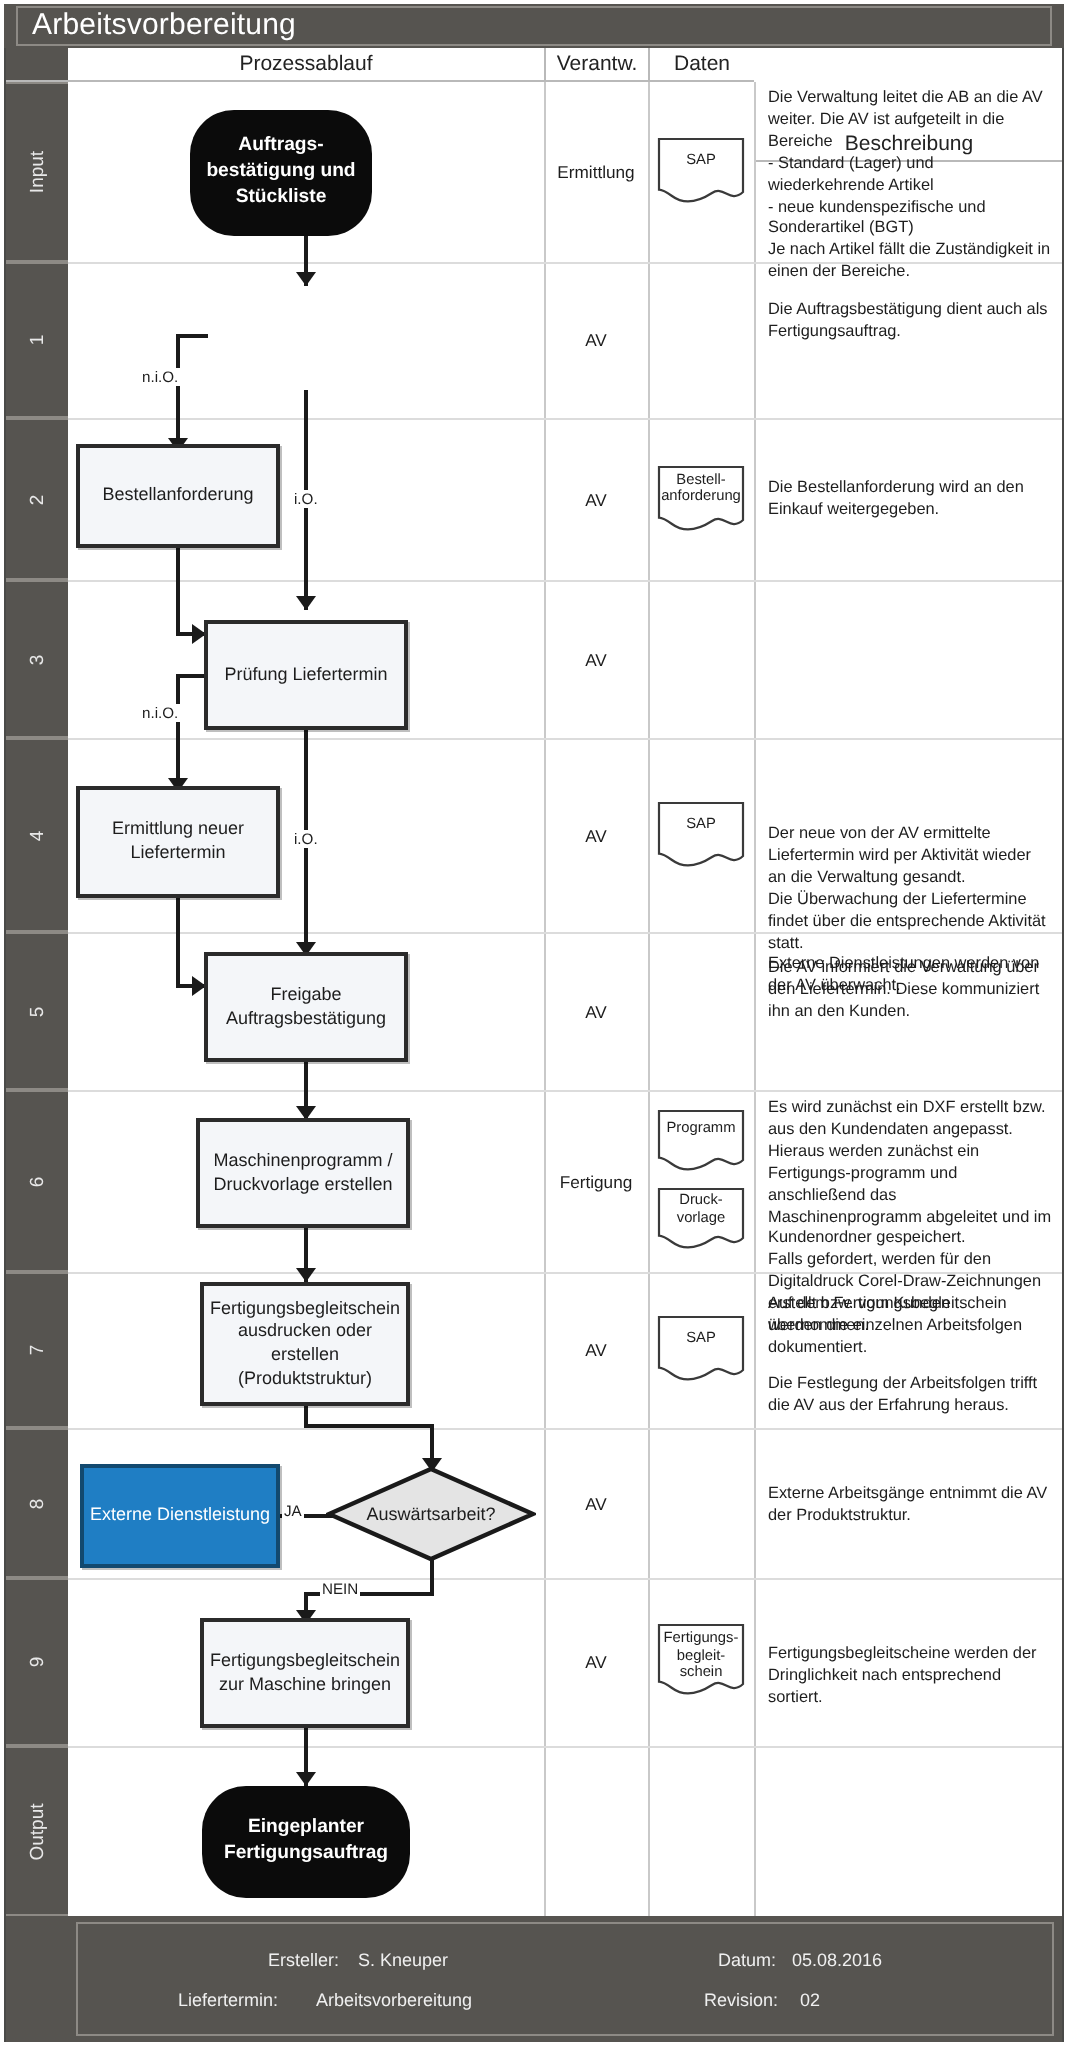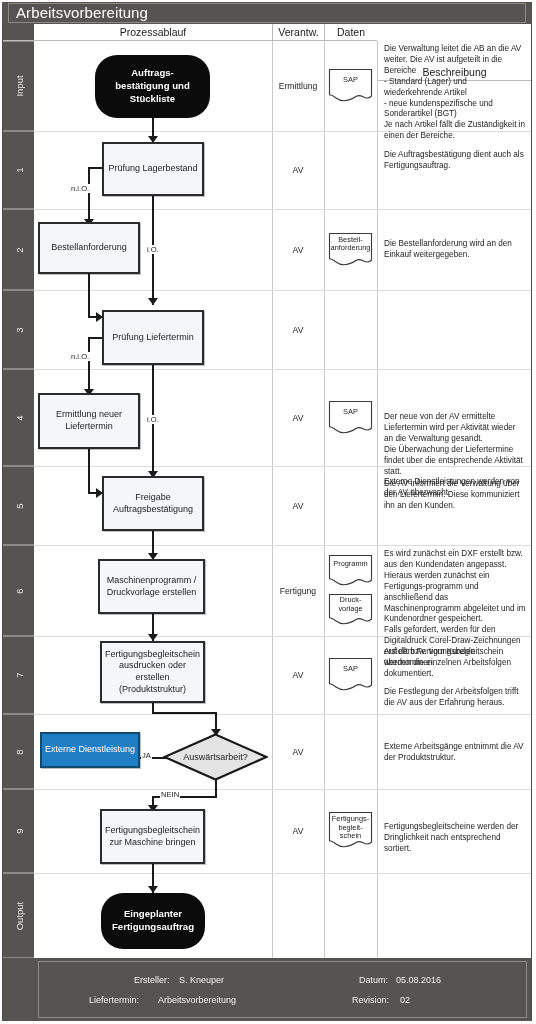--- a/index.html
+++ b/index.html
@@ -186,29 +186,26 @@
 
   <div class="ln lnv" style="left:215px;top:780px;height:18px"></div>
   <div class="ln lnh" style="left:152px;top:796px;width:65px"></div>
   <div class="ln lnv" style="left:152px;top:796px;height:14px"></div>
   <div class="arw arw-d" style="left:148px;top:805px"></div>
   <div class="elbl" style="left:160px;top:790px">NEIN</div>
 
   <div class="ln lnv" style="left:152px;top:863px;height:30px"></div>
   <div class="arw arw-d" style="left:148px;top:886px"></div>
 
-  <div class="shape term" style="left:95px;top:55px;width:115px;height:63px">
+  <div class="shape term" style="left:95px;top:55px;width:91px;height:63px">
     <span style="white-space:pre-line">Auftrags-
 bestätigung und
 Stückliste</span>
   </div>
 
-  <div class="shape proc" style="left:102px;top:142px;width:102px;height:54px">
-    <span style="white-space:pre-line">Prüfung Lagerbestand</span>
-  </div>
 
   <div class="shape proc" style="left:38px;top:222px;width:102px;height:52px">
     <span style="white-space:pre-line">Bestellanforderung</span>
   </div>
 
   <div class="shape proc" style="left:102px;top:310px;width:102px;height:55px">
     <span style="white-space:pre-line">Prüfung Liefertermin</span>
   </div>
 
   <div class="shape proc" style="left:38px;top:393px;width:102px;height:56px">
@@ -226,21 +223,21 @@
 Auftragsbestätigung</span>
   </div>
 
   <div class="shape proc" style="left:100px;top:641px;width:105px;height:62px">
     <span style="white-space:pre-line">Fertigungsbegleitschein
 ausdrucken oder
 erstellen
 (Produktstruktur)</span>
   </div>
 
-  <div class="shape proc ext" style="left:40px;top:732px;width:100px;height:36px">
+  <div class="shape proc ext" style="left:40px;top:732px;width:100px;height:52px">
     <span style="white-space:pre-line">Externe Dienstleistung</span>
   </div>
 
   <div class="diawrap" style="left:163px;top:733px;width:105px;height:48px">
     <svg width="105" height="48" viewBox="0 0 105 48" aria-hidden="true">
       <polygon points="52.5,1.5 103.5,24 52.5,46.5 1.5,24" fill="#e4e4e4" stroke="#1a1a1a" stroke-width="2.2"></polygon>
     </svg>
     <div class="diatxt">Auswärtsarbeit?</div>
   </div>
 

